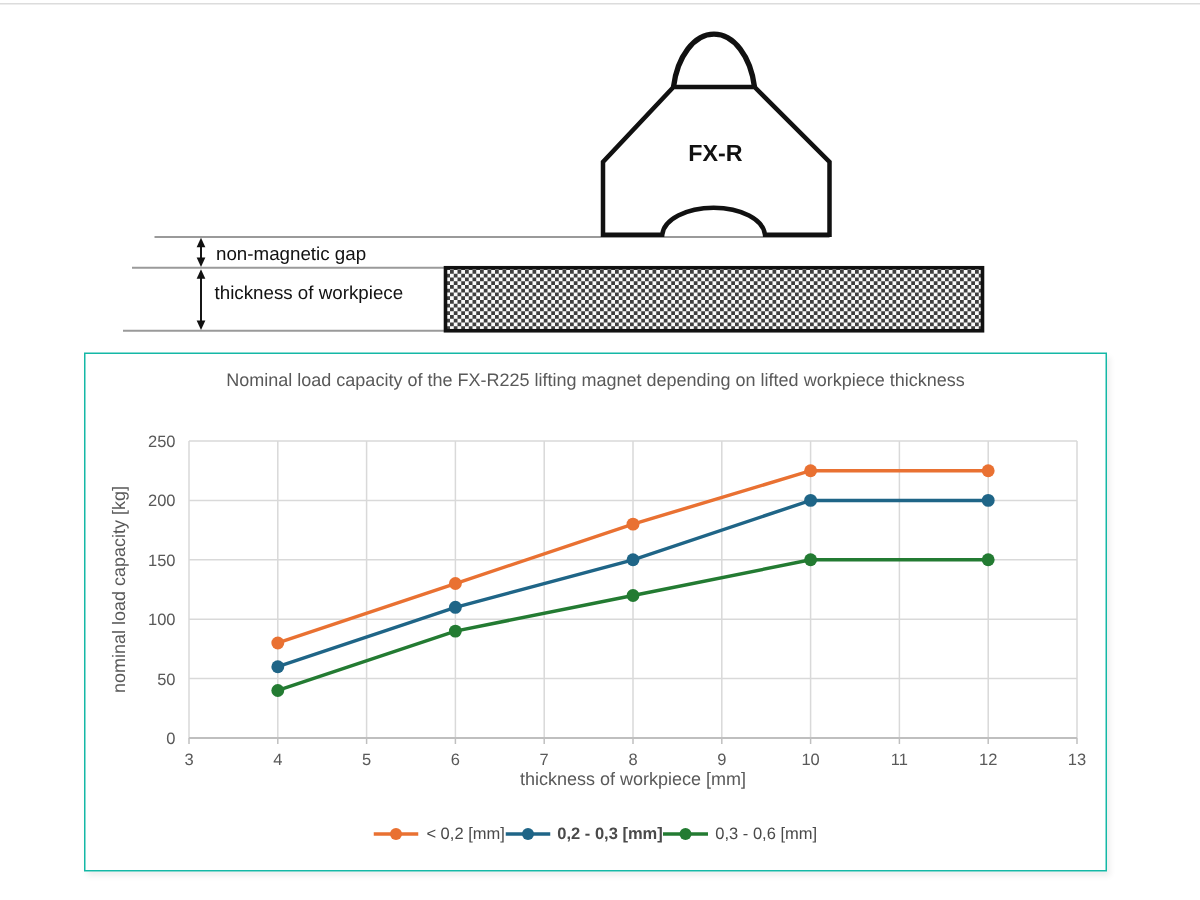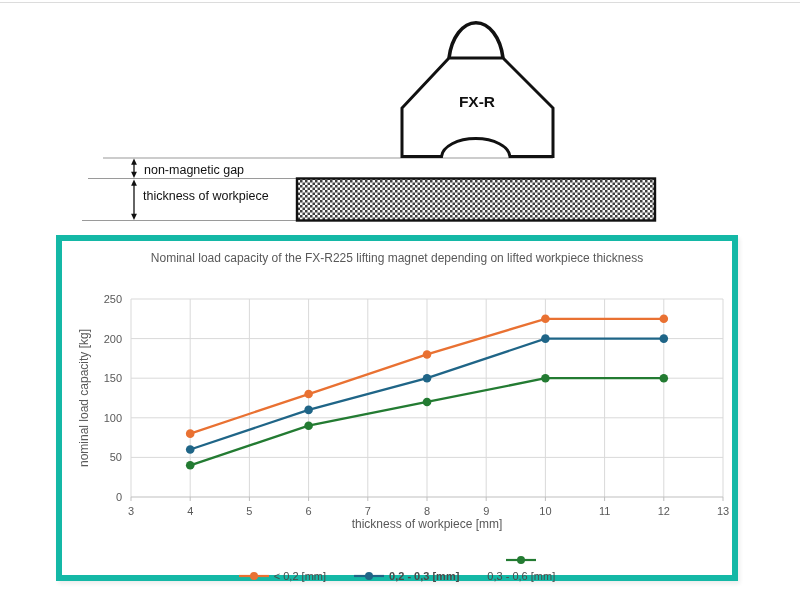--- a/index.html
+++ b/index.html
@@ -4,38 +4,38 @@
 <style>
   html,body{margin:0;padding:0;}
   body{
     width:800px;height:600px;background:#ffffff;position:relative;overflow:hidden;
     font-family:"Liberation Sans",sans-serif;
   }
   .top-edge{position:absolute;left:0;top:2px;width:800px;height:1px;background:#dcdcdc;}
   #diagram-svg{position:absolute;left:0;top:0;}
   .chart-panel{
     position:absolute;left:56px;top:235px;width:682px;height:346px;background:#fff;
-    border:6px solid #14b8a6;box-sizing:border-box;box-shadow:2px 3px 4px rgba(0,0,0,0.07);
+    border:1px solid #14b8a6;box-sizing:border-box;box-shadow:2px 3px 4px rgba(0,0,0,0.07);
   }
   .chart-title{
     position:absolute;top:9px;left:0;right:0;text-align:center;
     font-size:12px;line-height:16px;color:#595959;
   }
   #plot{position:absolute;left:0;top:0;}
   .xaxis-title{
     position:absolute;left:69px;width:592px;top:276px;text-align:center;
     font-size:12px;color:#595959;
   }
   .yaxis-title{
     position:absolute;left:22px;top:157px;transform:translate(-50%,-50%) rotate(-90deg);
     font-size:12px;color:#595959;white-space:nowrap;
   }
   .legend{
     position:absolute;left:0;right:0;top:314px;display:flex;justify-content:center;
-    align-items:flex-end;gap:28px;font-size:11px;color:#4a4a4a;
+    align-items:center;font-size:11px;color:#4a4a4a;
   }
 </style>
 </head>
 <body>
 
 <div class="top-edge"></div>
 
 <svg id="diagram-svg" width="800" height="232">
   <defs>
     <pattern id="hatch" width="5" height="5" patternUnits="userSpaceOnUse">
@@ -160,21 +160,21 @@
         </svg>
         <span>&lt; 0,2 [mm]</span>
       </div>
       <div style="display: flex; align-items: center; gap: 5px; font-weight: bold;">
         <svg width="30" height="10">
           <line x1="0" y1="5" x2="30" y2="5" stroke="#1F6587" stroke-width="2.2"></line>
           <circle cx="15" cy="5" r="4" fill="#1F6587"></circle>
         </svg>
         <span>0,2 - 0,3 [mm]</span>
       </div>
-      <div style="display: flex; align-items: center; gap: 5px; flex-direction: column;">
+      <div style="display: flex; align-items: center; gap: 5px;">
         <svg width="30" height="10">
           <line x1="0" y1="5" x2="30" y2="5" stroke="#237B32" stroke-width="2.2"></line>
           <circle cx="15" cy="5" r="4" fill="#237B32"></circle>
         </svg>
         <span>0,3 - 0,6 [mm]</span>
       </div>
     </div>
 </div>
 
 </body></html>

